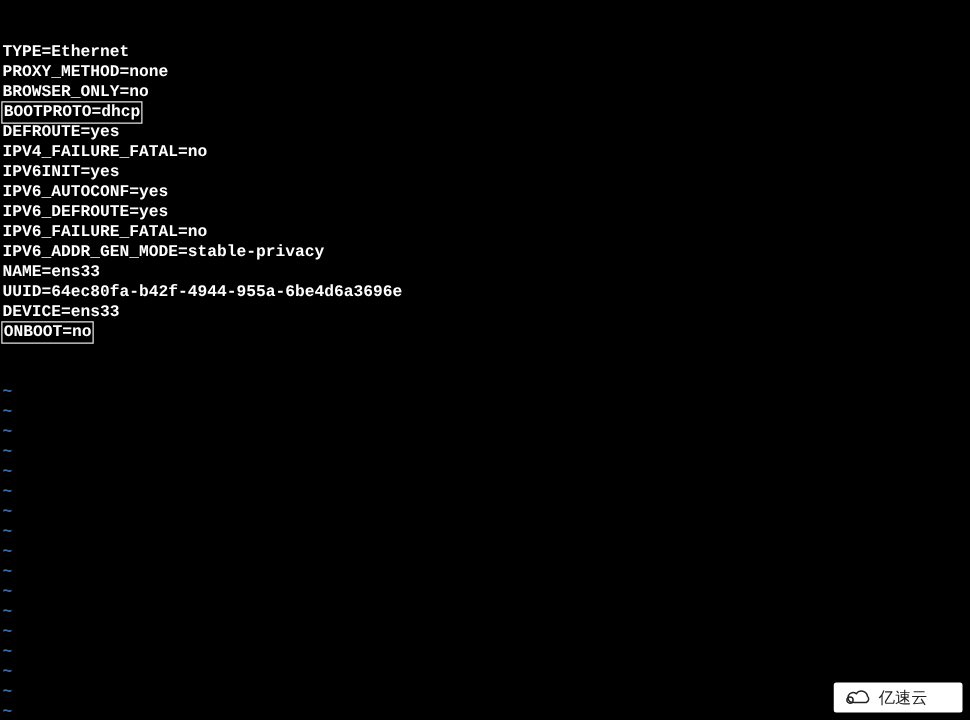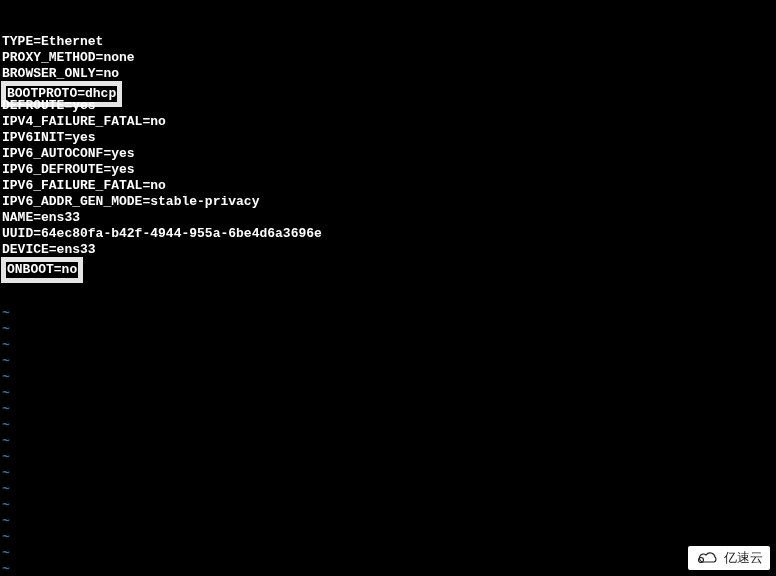--- a/index.html
+++ b/index.html
@@ -20,35 +20,35 @@
       left: 2px;
       right: 0;
       bottom: 0;
       white-space: pre;
       font-weight: bold;
     }
     .line { height: 16px; }
     .tilde { color: #3b6ea5; }
     .boxed {
       display: inline-block;
-      border: 5px solid #e5e5e5;
+      border: 1px solid #e5e5e5;
       padding: 0 1px;
       margin-top: -1px;
       margin-left: -1px;
     }
     .watermark {
       position: absolute;
       bottom: 6px;
       right: 6px;
       background: #fff;
       color: #222;
       font-family: "Microsoft YaHei", "SimHei", Arial, sans-serif;
       font-size: 13px;
       font-weight: 500;
-      padding: 4px 7px 4px 8px;
+      padding: 4px 28px 4px 8px;
       border-radius: 2px;
       display: flex;
       align-items: center;
       gap: 6px;
     }
     .wm-icon {
       width: 22px;
       height: 14px;
       display: inline-block;
     }

